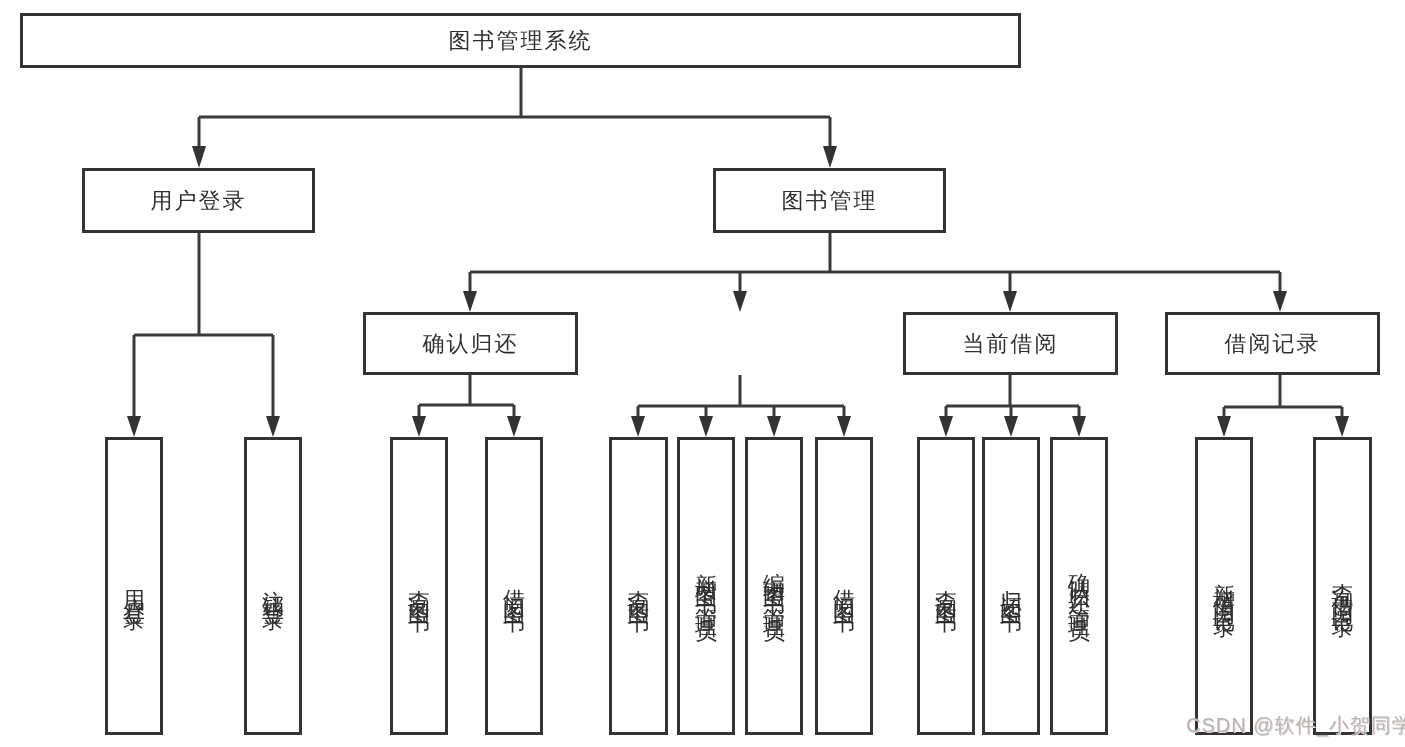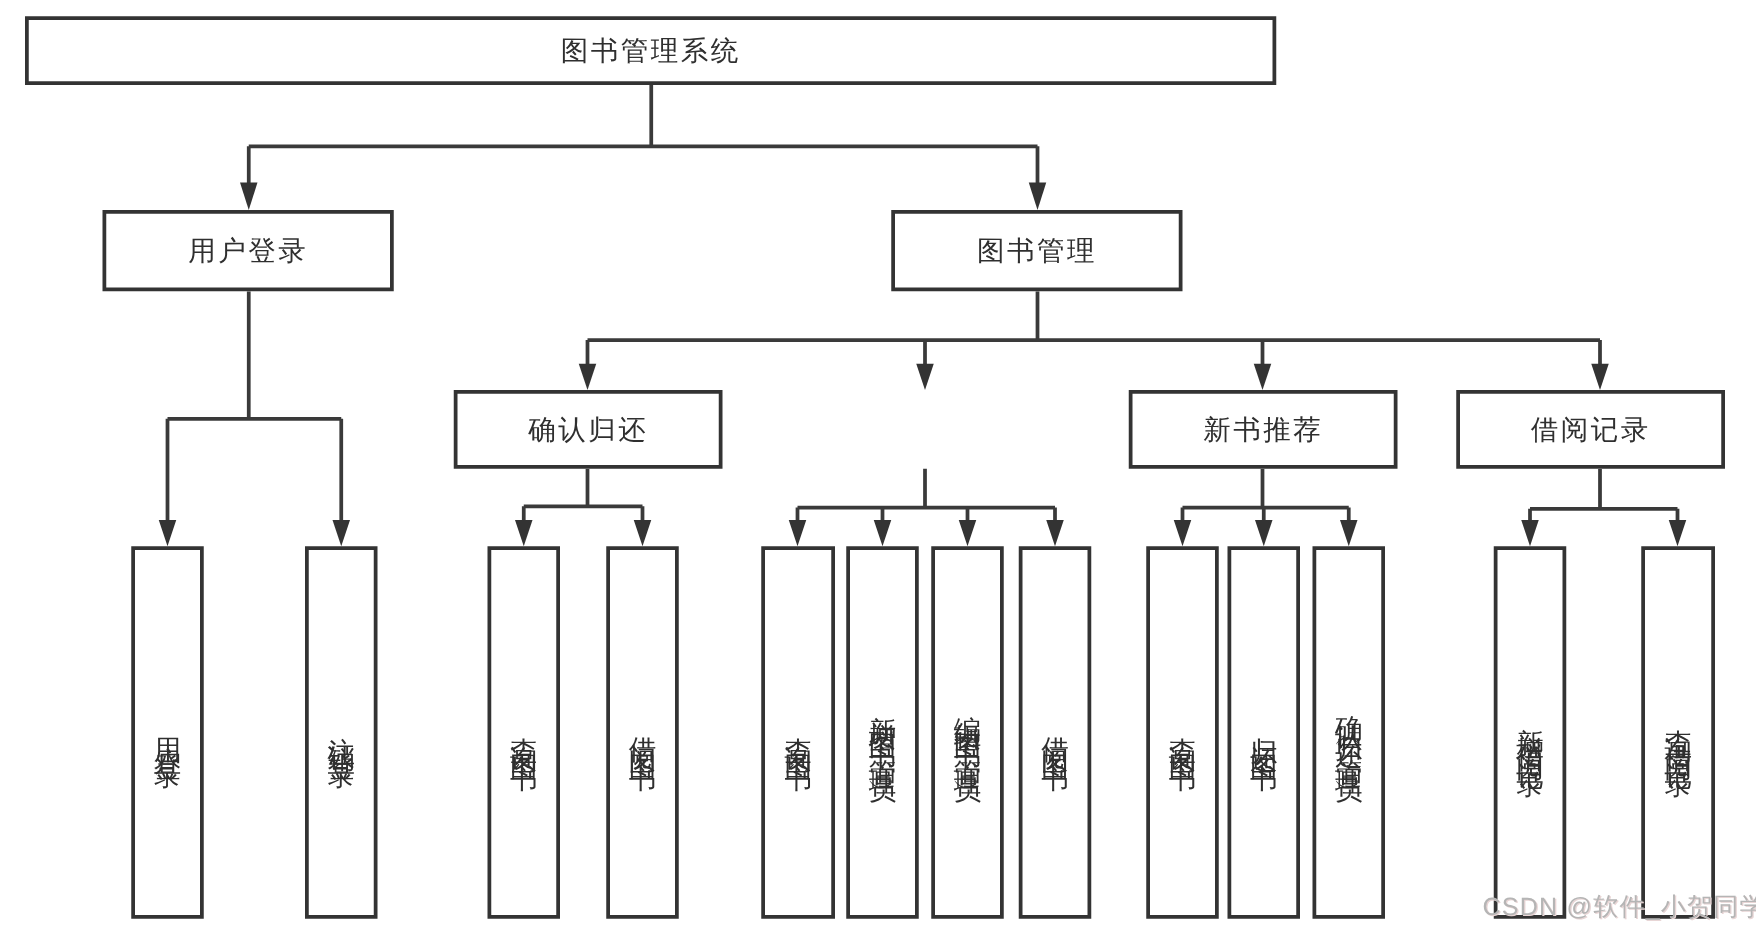--- a/index.html
+++ b/index.html
@@ -115,21 +115,21 @@
       <polygon points="1335,416 1349,416 1342,437"></polygon>
     </g>
   </svg>
 
   <div class="node" style="left:20px; top:13px; width:1001px; height:55px;">图书管理系统</div>
 
   <div class="node" style="left:82px; top:168px; width:233px; height:65px;">用户登录</div>
   <div class="node" style="left:713px; top:168px; width:233px; height:65px;">图书管理</div>
 
   <div class="node" style="left:363px; top:312px; width:215px; height:63px;">确认归还</div>
-  <div class="node" style="left:903px; top:312px; width:215px; height:63px;">新书推荐</div>
+  <div class="node" style="left:903px; top:312px; width:215px; height:63px;">当前借阅</div>
   <div class="node" style="left:1165px; top:312px; width:215px; height:63px;">借阅记录</div>
 
   <div class="node vnode" style="left:105px; top:437px; width:58px; height:298px;">用户登录</div>
   <div class="node vnode" style="left:244px; top:437px; width:58px; height:298px;">注销登录</div>
 
   <div class="node vnode" style="left:390px; top:437px; width:58px; height:298px;">查询图书</div>
   <div class="node vnode" style="left:485px; top:437px; width:58px; height:298px;">借阅图书</div>
 
   <div class="node vnode" style="left:609px; top:437px; width:59px; height:298px;">查询图书</div>
   <div class="node vnode" style="left:677px; top:437px; width:58px; height:298px;">新增图书（管理员）</div>

